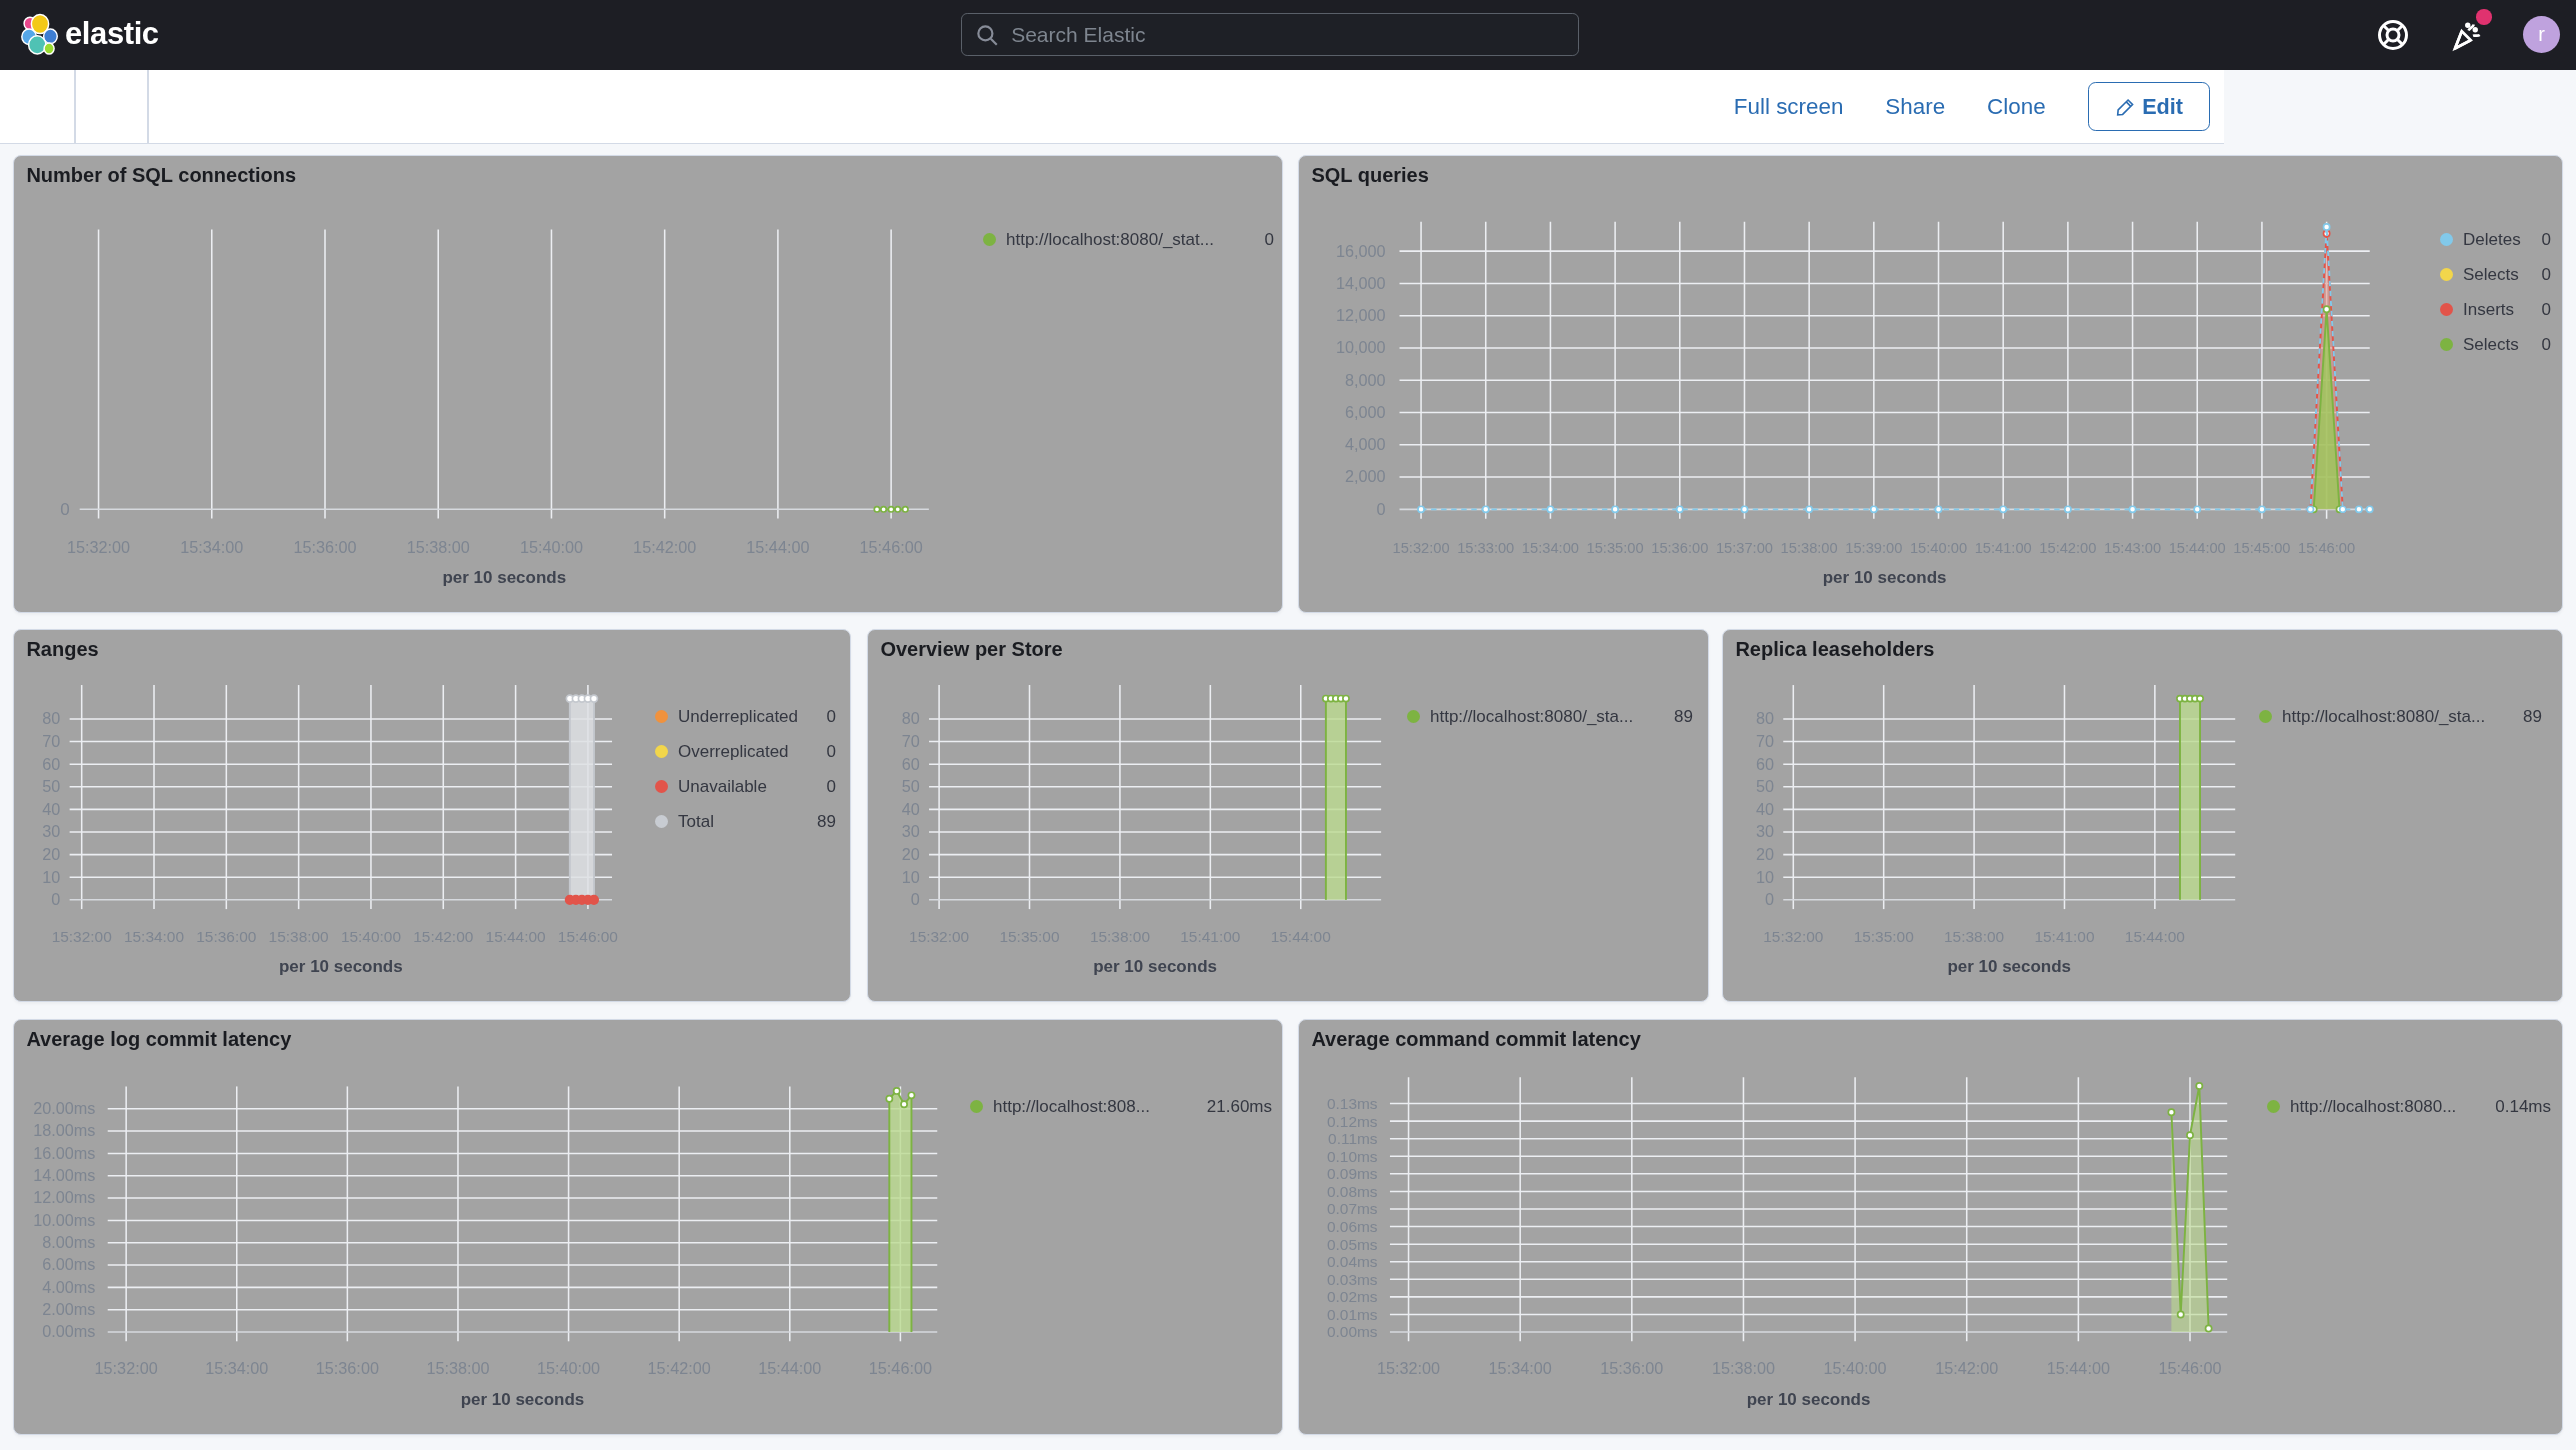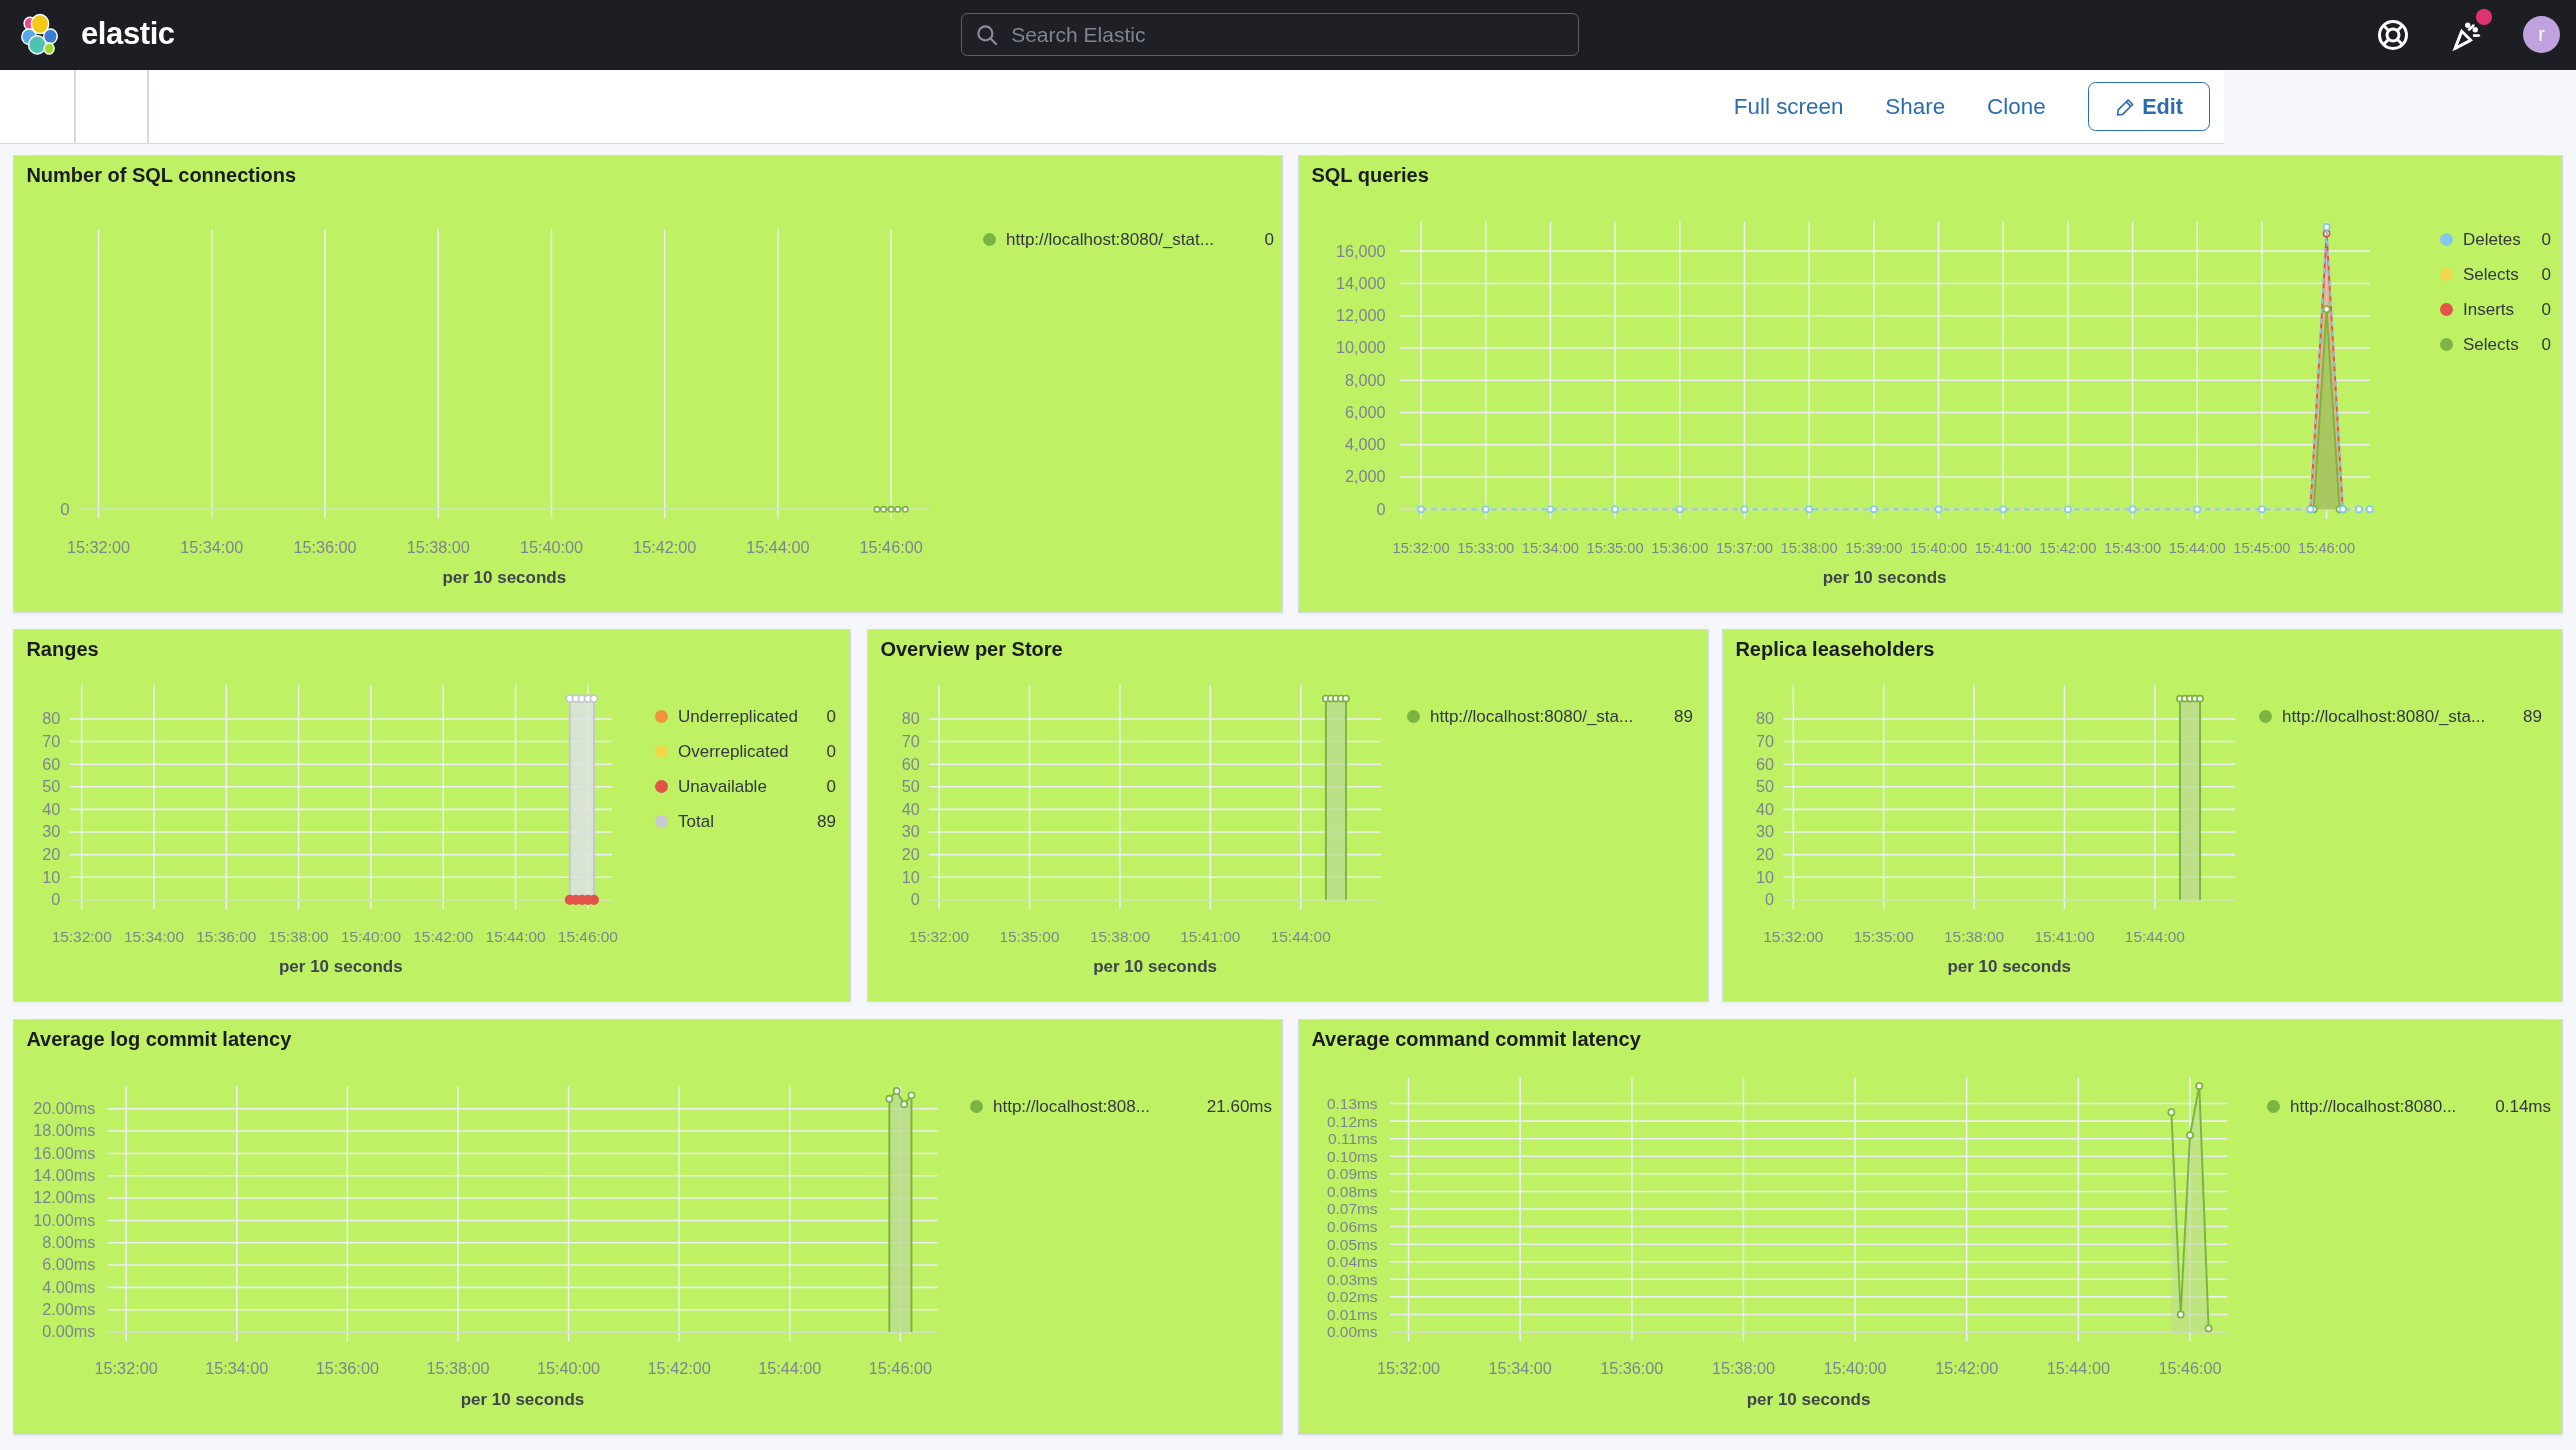--- a/index.html
+++ b/index.html
@@ -1,21 +1,21 @@
 <!DOCTYPE html>
 <html style="font-size:12.4px"><head>
 <meta charset="utf-8">
 <style>
   * { margin:0; padding:0; box-sizing:border-box; }
   html,body { width:2576px; height:1451px; overflow:hidden; }
   body { background:#F5F7FA; font-family:"Liberation Sans", sans-serif; color:#343741; }
 
   
   .topbar { position:absolute; left:0; top:0; width:2576px; height:70px; background:#1D1E24; }
-  .brand { position:absolute; left:20px; top:13px; display:flex; align-items:center; gap:21px; }
+  .brand { position:absolute; left:20px; top:13px; display:flex; align-items:center; gap:5px; }
   .brand-text { color:#fff; font-size:31px; font-weight:600; letter-spacing:-0.4px; }
   .searchbox { position:absolute; left:961px; top:13px; width:618px; height:43px;
     background:#1E2026; border:1.5px solid #5A6069; border-radius:6.2px;
     display:flex; align-items:center; padding:0 12.4px; }
   .searchbox input { flex:1; background:transparent; border:none; outline:none;
     color:#D3DAE6; font-size:21px; font-family:inherit; margin-left:10.8px; }
   .searchbox input::placeholder { color:#7E858F; }
   .top-icon { position:absolute; top:16px; width:37px; height:37px; display:flex;
     align-items:center; justify-content:center; cursor:pointer; }
   .avatar { position:absolute; left:2523px; top:16px; width:37px; height:37px; border-radius:50%;
@@ -35,21 +35,21 @@
   .crumb-root { color:#69707D; cursor:pointer; }
   .crumb-sep { color:#AEB4BF; }
   .crumb-title { color:#343741; font-weight:600; }
   .tb-actions { position:absolute; right:14px; top:0; height:73px; display:flex; align-items:center; gap:42px; }
   .tb-link { color:#2A6CB2; font-size:22.4px; cursor:pointer; }
   .edit-btn { height:49px; padding:0 26px; border:1.5px solid #2A6CB2; border-radius:7.7px;
     color:#2A6CB2; font-size:21.6px; font-weight:600; background:#fff; display:flex;
     align-items:center; gap:6px; cursor:pointer; font-family:inherit; }
 
   
-  .panel { position:absolute; background:#bef264; border:0.8px solid #D3DAE6; border-radius:0;
+  .panel { position:absolute; background:#a3a3a3; border:0.8px solid #D3DAE6; border-radius:8px;
     box-shadow:0 1.5px 3.1px rgba(0,0,0,.04); }
   .panel-title { position:absolute; left:12.4px; top:7.7px; font-size:20px; font-weight:700; color:#1A1C21; z-index:2; cursor:pointer; }
   .chart-host { position:absolute; left:0; top:0; right:0; bottom:0; }
   .chart-host svg { position:absolute; left:0; top:0; font-family:inherit; }
   .legend { position:absolute; z-index:3; }
   .legend-row { display:flex; align-items:center; height:35px; cursor:pointer; }
   .legend-dot { width:13px; height:13px; border-radius:50%; margin-right:10px; flex:none; }
   .legend-label { font-size:17px; color:#343741; white-space:nowrap; overflow:hidden; }
   .legend-value { margin-left:auto; padding-left:14px; font-size:17px; color:#343741; white-space:nowrap; }
 </style>

